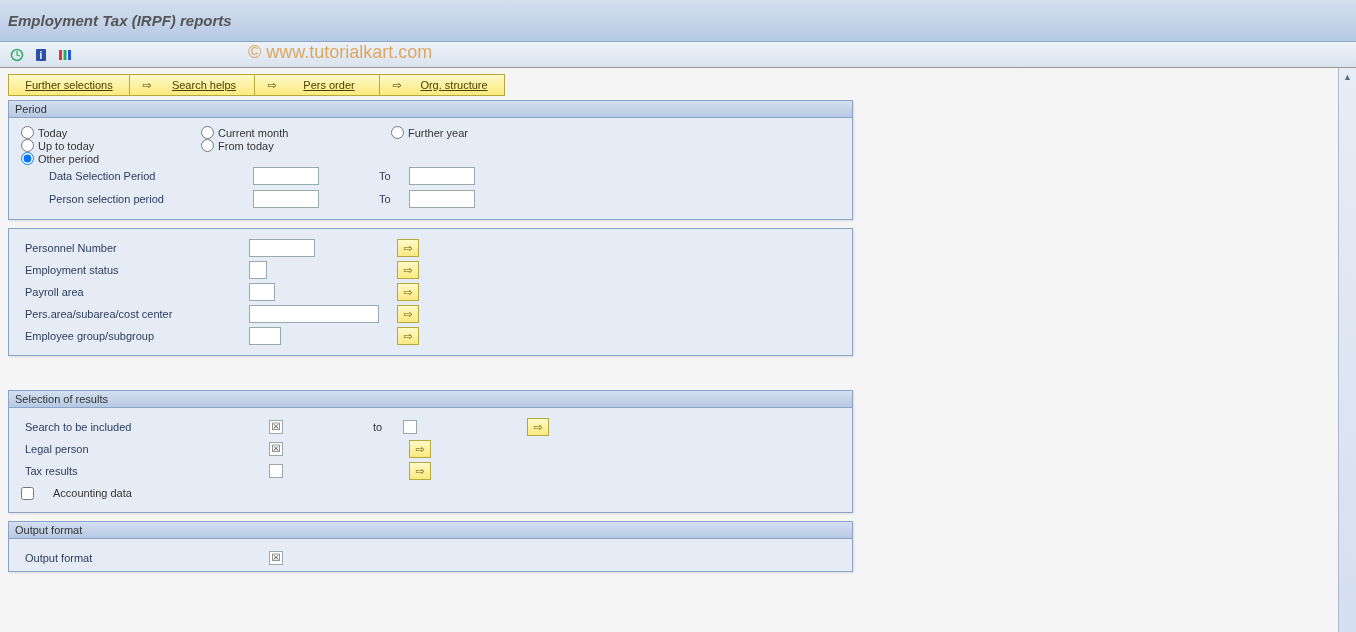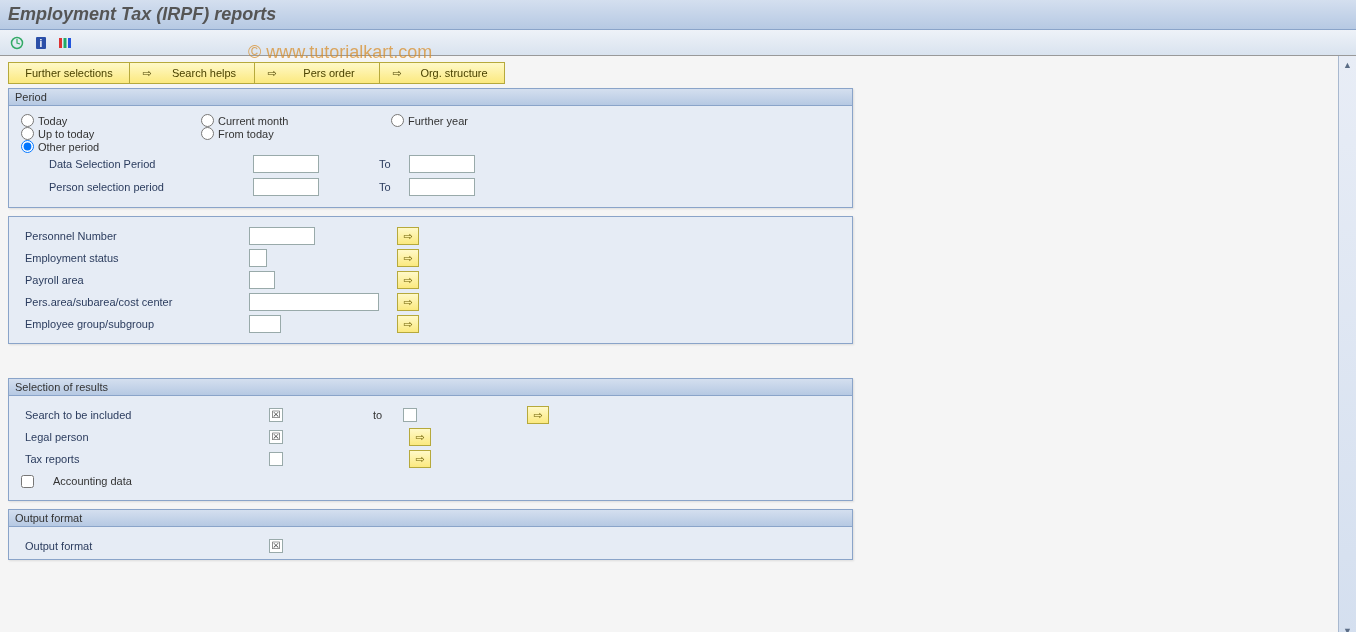--- a/index.html
+++ b/index.html
@@ -9,24 +9,24 @@
   background: #f5f5f5;
   color: #333;
   width: 1356px;
   height: 632px;
   overflow: hidden;
   position: relative;
 }
 .window-title {
   background: linear-gradient(#d4dfef, #b6c9e3);
   border-bottom: 1px solid #8aa4c9;
-  padding: 4px 8px;
+  padding: 12px 8px;
   font-style: italic;
   font-weight: bold;
-  font-size: 18px;
+  font-size: 15px;
   color: #555;
 }
 .app-toolbar {
   background: linear-gradient(#eef2f8, #d9e3ef);
   border-bottom: 1px solid #999;
   padding: 3px 8px;
   display: flex;
   align-items: center;
   gap: 6px;
   height: 26px;
@@ -73,21 +73,21 @@
   color: #4a4200;
   cursor: pointer;
   display: flex; align-items: center; gap: 10px;
   height: 22px;
 }
 .nav-btn + .nav-btn { border-left: none; }
 .nav-btn .arrow-ico {
   width: 14px; text-align: center;
 }
 .nav-btn .lbl {
-  min-width: 80px; text-align: center;
+  min-width: 80px; text-align: center; text-decoration: underline;
 }
 .nav-btn.first .lbl { min-width: 100px; }
 
 .group {
   border: 1px solid #8aa4c9;
   margin-bottom: 8px;
   width: 845px;
   background: #e6ecf5;
   box-shadow: 1px 1px 2px rgba(0,0,0,0.1);
 }
@@ -319,21 +319,21 @@
         <span style="width:110px"></span>
         <span class="arrow-btn">⇨</span>
       </div>
       <div class="sel-row">
         <span class="col-label" style="width:250px">Legal person</span>
         <span class="checkbox-ghost">☒</span>
         <span style="width:126px"></span>
         <span class="arrow-btn">⇨</span>
       </div>
       <div class="sel-row">
-        <span class="col-label" style="width:250px">Tax reports</span>
+        <span class="col-label" style="width:250px">Tax results</span>
         <span class="checkbox-ghost"></span>
         <span style="width:126px"></span>
         <span class="arrow-btn">⇨</span>
       </div>
       <div class="sel-row">
         <label style="display:flex;align-items:center;gap:19px;padding-left:2px;">
           <input type="checkbox" style="">
               <span>Accounting data</span>
         </label>
       </div>

